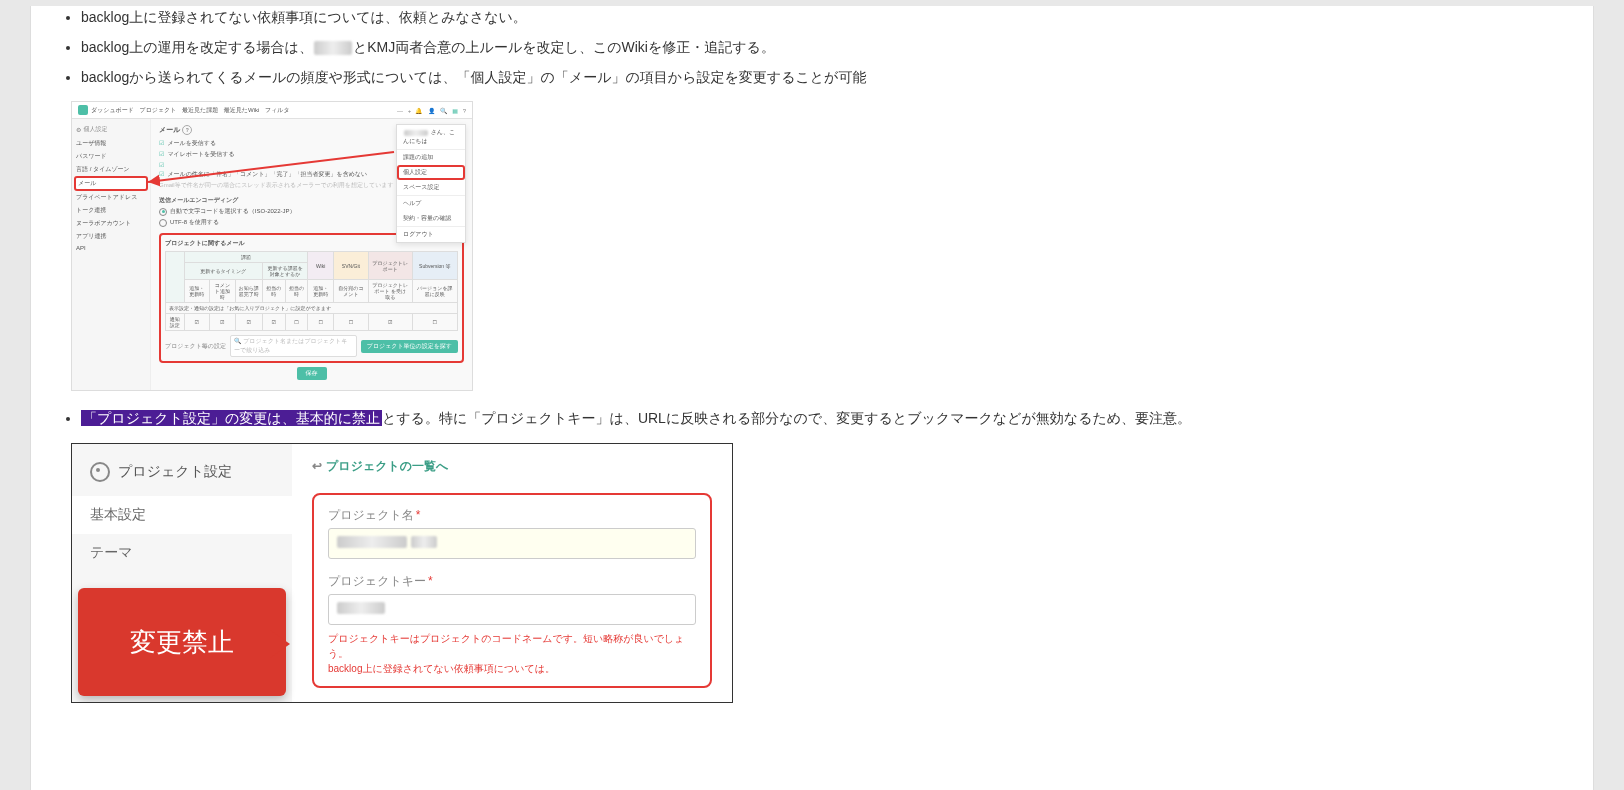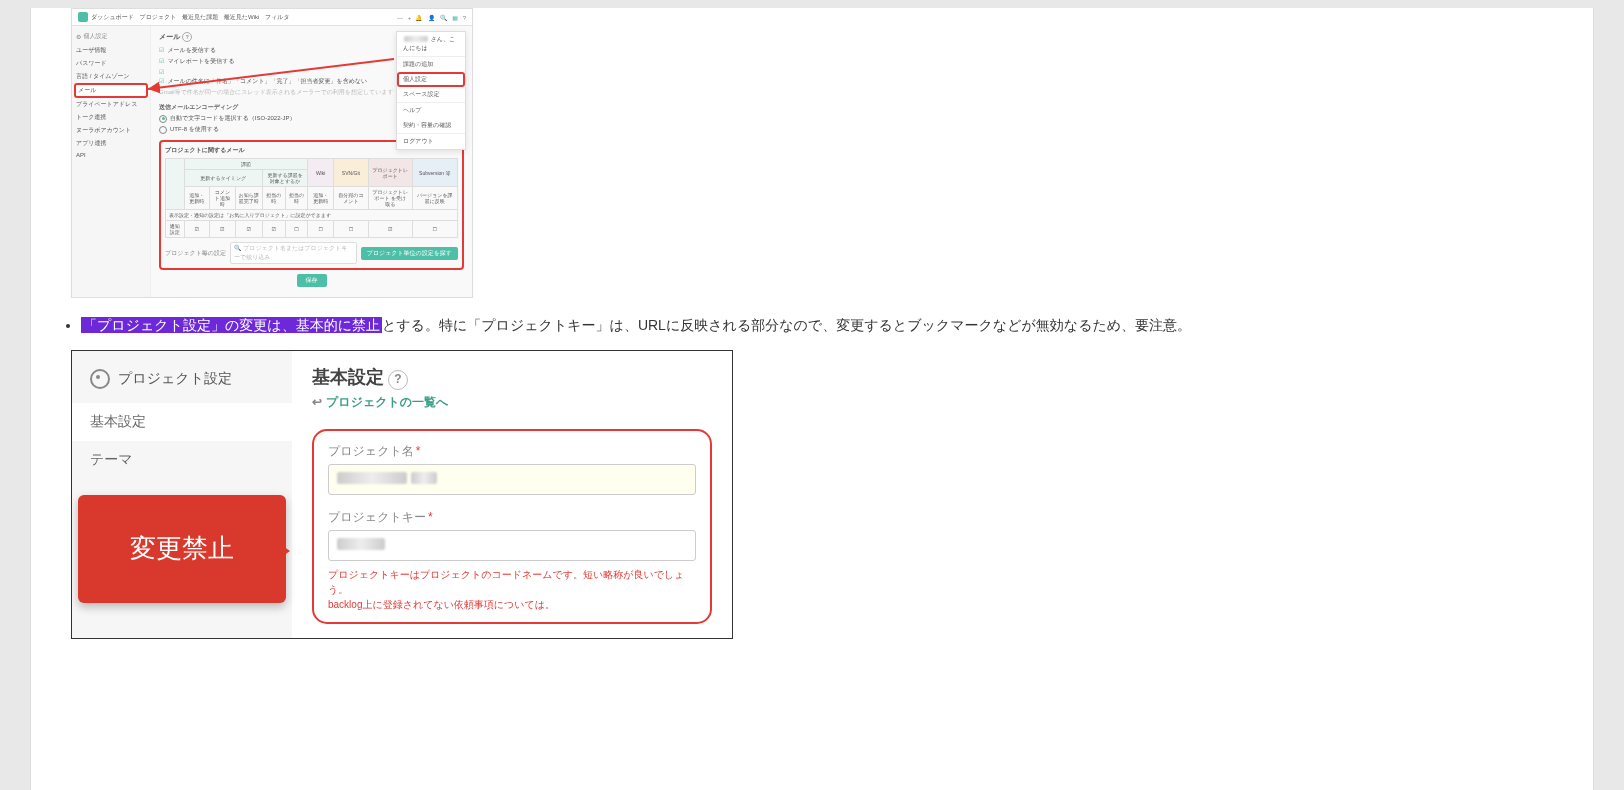--- a/index.html
+++ b/index.html
@@ -27,21 +27,21 @@
   }
   .blur {
     display: inline-block;
     width: 38px; height: 14px;
     background: linear-gradient(90deg,#ccc,#eee,#ccc);
     filter: blur(1px);
     border-radius: 2px;
     vertical-align: middle;
     margin: 0 1px;
   }
-  .highlight-red { background: #6d28d9; color: #fff; padding: 0 2px; }
+  .highlight-red { background: #4c1d95; color: #fff; padding: 0 2px; }
 
   
   .thumb {
     width: 400px;
     border: 1px solid #ddd;
     background: #f9f9f9;
     font-size: 6px;
     color: #555;
     margin: 8px 0 16px 10px;
     position: relative;
@@ -130,21 +130,21 @@
   .proj-side .h { padding: 6px 18px 14px; display: flex; gap: 8px; align-items: center; color: #555; font-weight: 500; }
   .proj-side .gear { width: 16px; height: 16px; border: 2px solid #888; border-radius: 50%; position: relative; }
   .proj-side .gear::before { content: ""; width: 4px; height: 4px; background: #888; border-radius: 50%; position: absolute; top: 4px; left: 4px; }
   .proj-side .item { padding: 10px 18px; }
   .proj-side .item.active { background: #fff; font-weight: 500; }
   .proj-main { flex: 1; padding: 14px 20px; font-size: 13px; }
   .proj-main h3 { margin: 0 0 4px; font-size: 18px; font-weight: 600; color: #444; }
   .help-c { display: inline-block; width: 18px; height: 18px; border: 1px solid #bbb; border-radius: 50%; text-align: center; line-height: 17px; color: #888; font-size: 12px; margin-left: 4px; }
   .back-link { color: #3b9e86; font-size: 12px; font-weight: bold; }
   .back-link::before { content: "↩"; margin-right: 4px; color: #888; }
-  .field-box { border: 2px solid #e53935; border-radius: 15px; padding: 12px 14px 10px; margin-top: 18px; }
+  .field-box { border: 2px solid #e53935; border-radius: 8px; padding: 12px 14px 10px; margin-top: 18px; }
   .field-box label { font-size: 12px; color: #888; display: block; margin-bottom: 4px; }
   .req { color: #e53935; margin-left: 2px; }
   .inp-lg {
     width: 100%; box-sizing: border-box;
     border: 1px solid #ccc; border-radius: 3px;
     padding: 7px 8px; background: #fffff0; font-size: 13px;
   }
   .inp-lg.plain { background: #fff; }
   .mini-blur { display: inline-block; height: 12px; background: linear-gradient(90deg,#ccc,#eee,#ccc); filter: blur(1px); border-radius: 2px; }
   .red-note { color: #e53935; font-size: 10px; margin-top: 6px; line-height: 1.5; }
@@ -167,20 +167,25 @@
     right: -18px; top: 42px;
     border: 14px solid transparent;
     border-left: 20px solid #d9382d;
   }
 </style>
 </head>
 <body>
 
 <div class="page">
 
+  <ul class="rules">
+    <li><span>backlog上に登録されてない依頼事項については、依頼とみなさない。</span></li>
+    <li><span>backlog上の運用を改定する場合は、</span><span class="blur"></span><span>とKMJ両者合意の上ルールを改定し、このWikiを修正・追記する。</span></li>
+    <li><span>backlogから送られてくるメールの頻度や形式については、「個人設定」の「メール」の項目から設定を変更することが可能</span></li>
+  </ul>
 
   <div class="thumb">
     <div class="thumb-top">
       <div style="display:flex;align-items:center">
           <span class="logo"></span>
         <span class="menu">
           <span>ダッシュボード</span>
           <span>プロジェクト</span>
           <span>最近見た課題</span>
           <span>最近見たWiki</span>
@@ -320,21 +325,20 @@
             <span class="gear"></span>
             <span>プロジェクト設定</span>
           </div>
         <div class="item active">基本設定</div>
         <div class="item">テーマ</div>
         <div class="item">&nbsp;</div>
         <div class="item">&nbsp;</div>
         <div class="item">カスタム属性</div>
       </div>
       <div class="proj-main">
-        <h3><span>基本設定</span><span class="help-c">?</span></h3>
         <div class="back-link">プロジェクトの一覧へ</div>
         <div class="field-box">
           <label><span>プロジェクト名</span><span class="req">*</span></label>
           <div class="inp-lg">
             <span class="mini-blur" style="width:70px"></span>&nbsp;<span class="mini-blur" style="width:26px"></span>
           </div>
           <label style="margin-top:14px"><span>プロジェクトキー</span><span class="req">*</span></label>
           <div class="inp-lg plain">
             <span class="mini-blur" style="width:48px"></span>
           </div>

